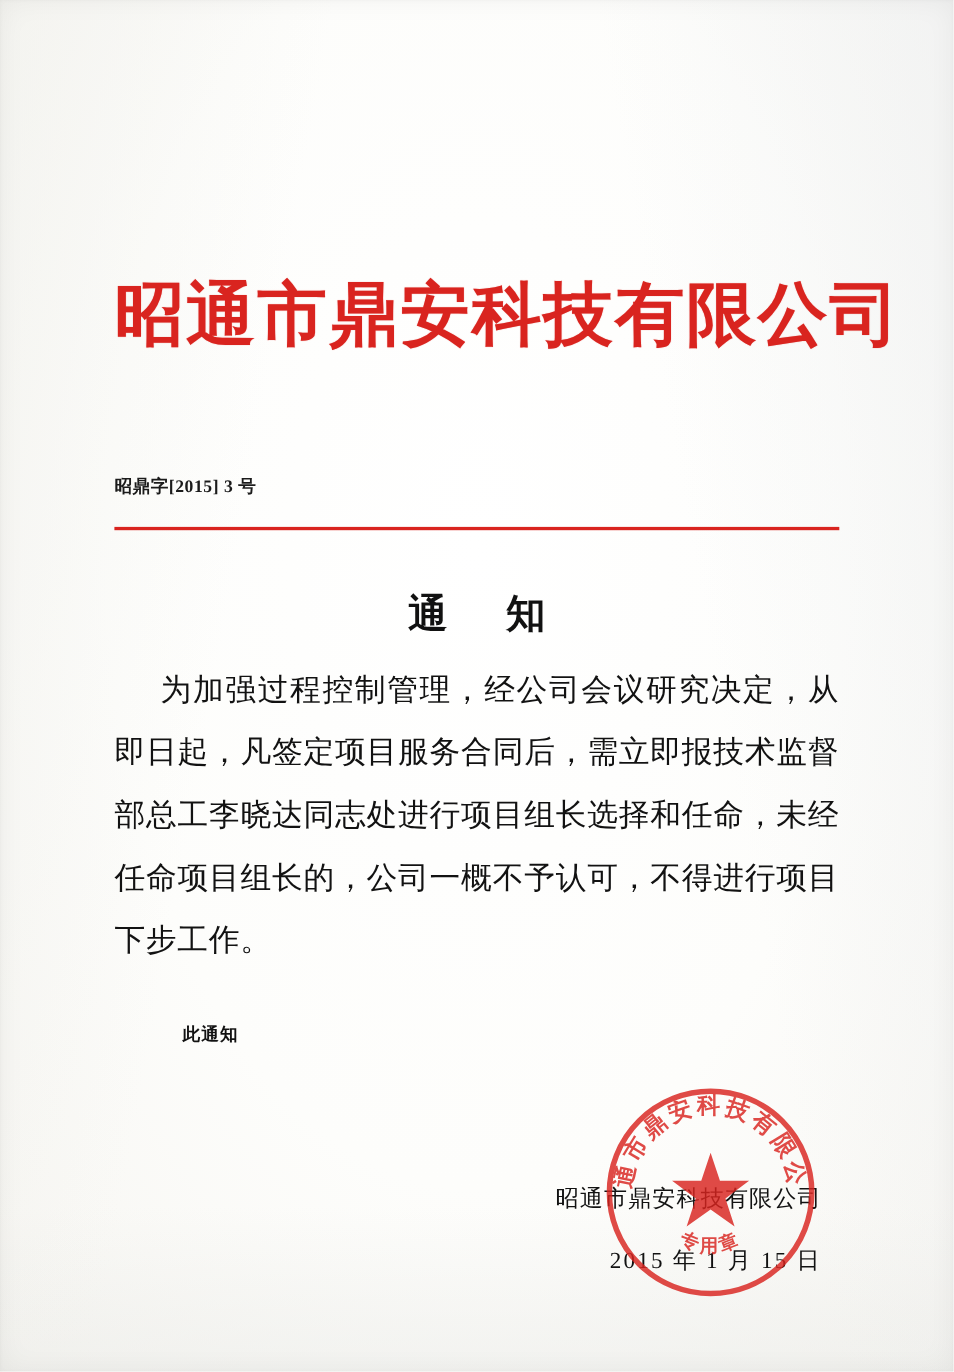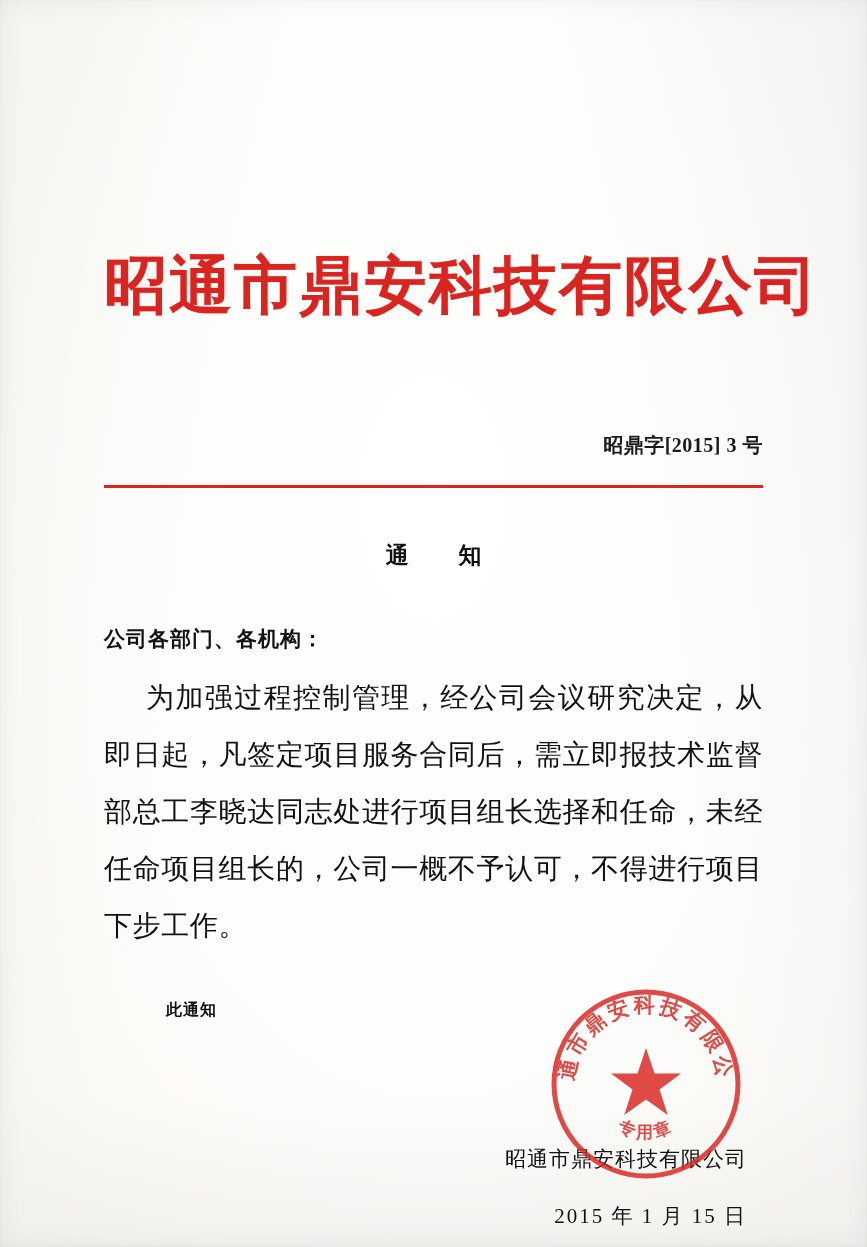--- a/index.html
+++ b/index.html
@@ -60,38 +60,38 @@
     font-weight: bold;
     font-size: 63px;
     letter-spacing: 2px;
     line-height: 1.08;
     text-shadow: 0 0 1px rgba(217,36,31,0.45);
     white-space: nowrap;
   }
 
   .doc-number {
     margin-top: 112px;
-    text-align: right;
-    font-size: 20px;
+    text-align: left;
+    font-size: 16px;
     font-weight: bold;
     color: #1b1b1b;
     letter-spacing: 0.5px;
   }
 
   .red-rule {
     margin-top: 26px;
     height: 2.5px;
     background: #d9241f;
     width: 100%;
   }
 
   .doc-heading {
     margin-top: 52px;
     text-align: center;
-    font-size: 23px;
+    font-size: 36px;
     font-weight: bold;
     color: #111111;
     letter-spacing: 22px;
     text-indent: 22px;
   }
 
   .salutation {
     margin-top: 54px;
     font-size: 21px;
     font-weight: bold;
@@ -159,21 +159,20 @@
   <div class="doc-inner">
 
     <div class="org-title">昭通市鼎安科技有限公司</div>
 
     <div class="doc-number">昭鼎字[2015] 3 号</div>
 
     <div class="red-rule"></div>
 
     <div class="doc-heading">通 知</div>
 
-    <div class="salutation">公司各部门、各机构：</div>
 
     <div class="body-text">为加强过程控制管理，经公司会议研究决定，从即日起，凡签定项目服务合同后，需立即报技术监督部总工李晓达同志处进行项目组长选择和任命，未经任命项目组长的，公司一概不予认可，不得进行项目下步工作。</div>
 
     <div class="closing">此通知</div>
 
     <div class="signature-block">
       <div class="sign-org">昭通市鼎安科技有限公司</div>
       <div class="sign-date">2015 年 1 月 15 日</div>
     </div>
 

